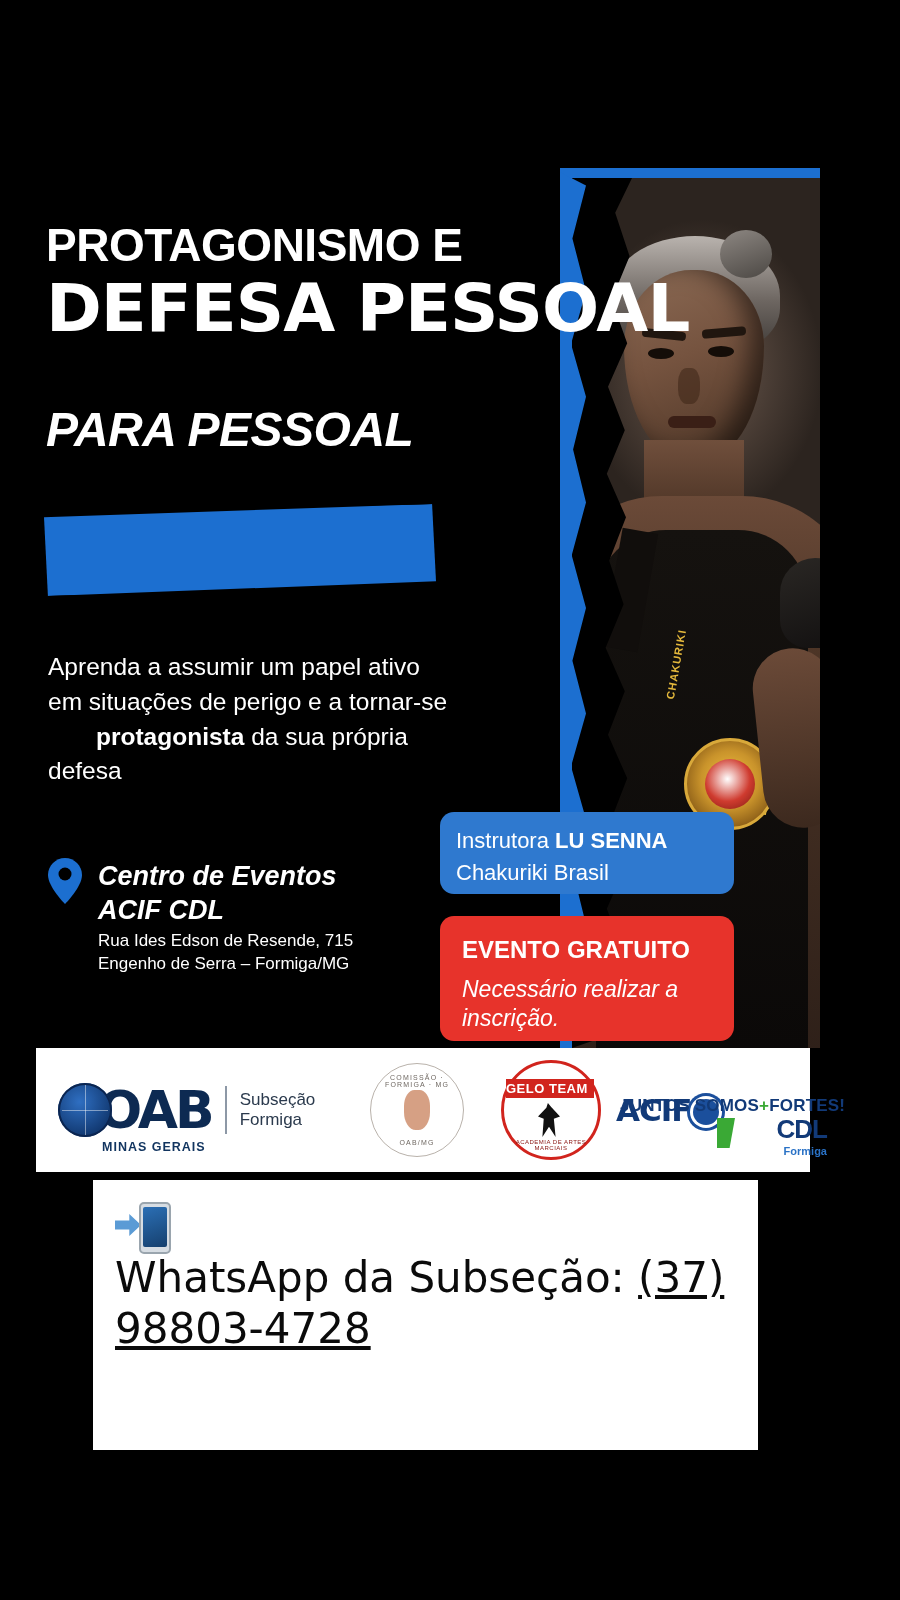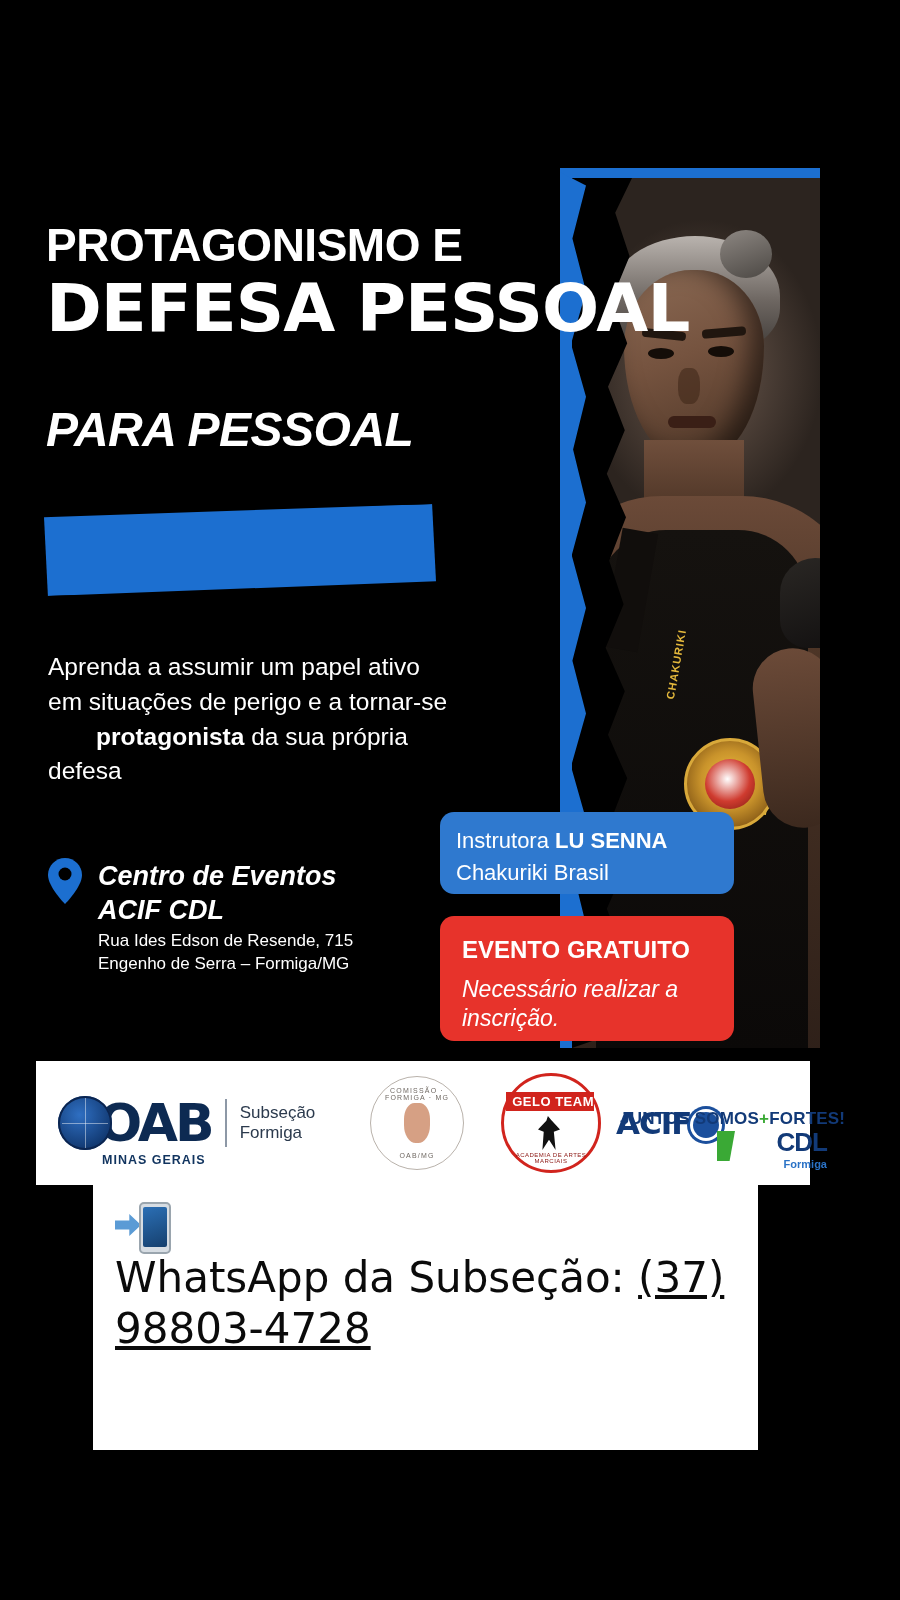--- a/index.html
+++ b/index.html
@@ -329,21 +329,20 @@
     font-style: italic;
     line-height: 1.24;
   }
 
   
   .sponsor-bar {
     position: absolute;
     left: 36px; top: 1048px;
     width: 774px; height: 124px;
     background: #ffffff;
-    margin-top: 13px;
   }
   .sp {
     position: absolute;
     top: 0; height: 124px;
     display: flex; align-items: center;
   }
   .sp-oab { left: 8px; width: 290px; }
   .oab-globe {
     width: 54px; height: 54px;
     border-radius: 50%;
@@ -400,21 +399,21 @@
     width: 94px; height: 94px; border-radius: 50%;
     border: 3px solid #d1241d;
     background: #fff;
     position: relative;
     display: flex; align-items: center; justify-content: center;
     flex-direction: column;
   }
   .gelo-band {
     position: absolute; top: 16px; left: 2px; right: 4px;
     background: #d1241d; color: #fff;
-    font-size: 13px; font-weight: 700; text-align: right;
+    font-size: 13px; font-weight: 700; text-align: left;
     padding: 2px 0; letter-spacing: .5px;
   }
   .gelo-fig {
     position: absolute; top: 40px; left: 34px;
     width: 22px; height: 34px; background: #111;
     clip-path: polygon(45% 0, 60% 12%, 100% 40%, 72% 46%, 80% 100%, 50% 70%, 20% 100%, 26% 46%, 0 40%, 38% 14%);
   }
   .gelo-bot {
     position: absolute; bottom: 6px; width: 100%;
     text-align: center; font-size: 6px; color: #8a1410; letter-spacing: .5px;

